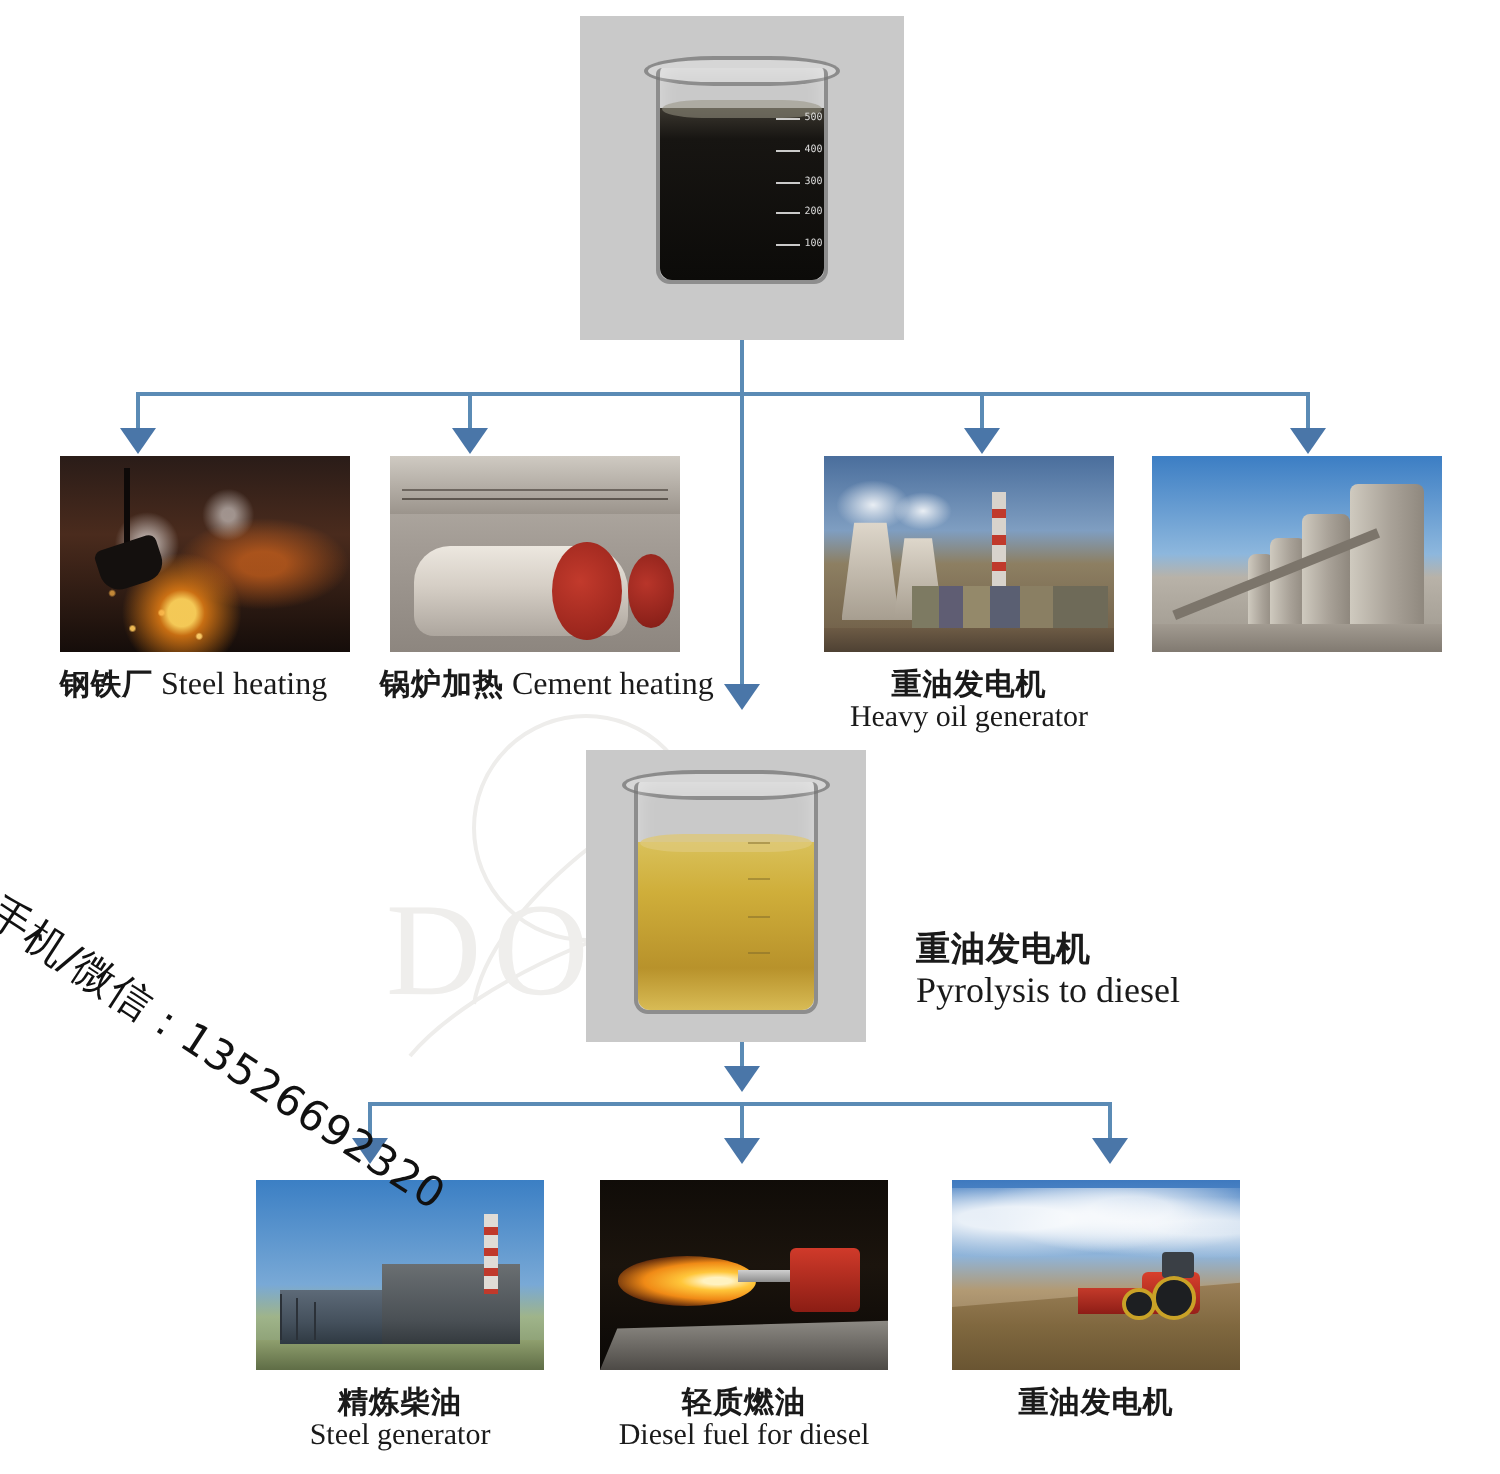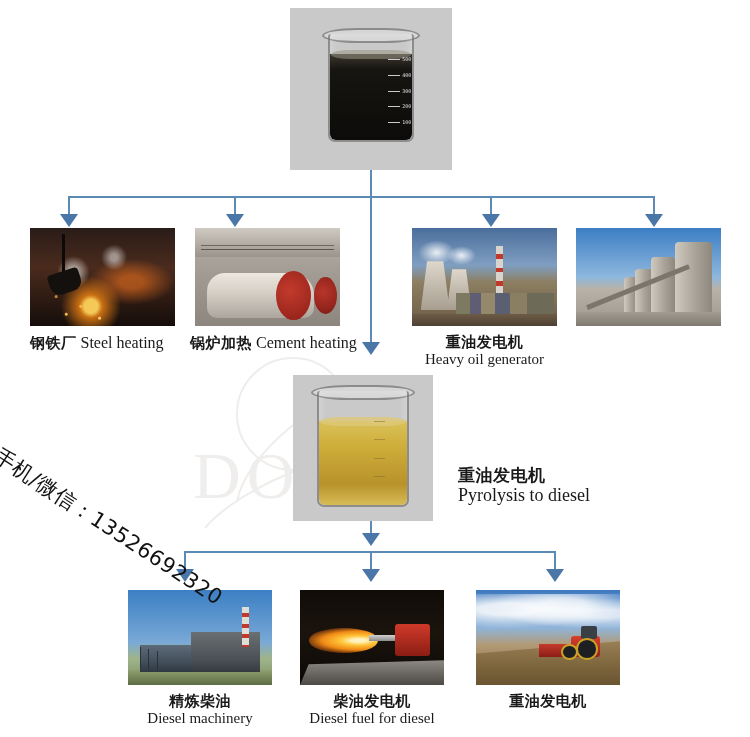--- a/index.html
+++ b/index.html
@@ -569,33 +569,33 @@
       <div class="hall"></div>
       <div class="hall2"></div>
       <div class="chimney"></div>
       <div class="pylon" style="left:8%; height:24%;"></div>
       <div class="pylon" style="left:14%; height:22%;"></div>
       <div class="pylon" style="left:20%; height:20%;"></div>
     </div>
   </div>
   <div class="label stacked" style="left:128px; top:693px; width:144px;">
     <span class="cn">精炼柴油</span>
-    <span class="en">Diesel machinery</span>
+    <span class="en">Steel generator</span>
   </div>
 
   <div class="photo" style="left:300px; top:590px; width:144px; height:95px;">
     <div class="pic art-burner">
       <div class="floor"></div>
       <div class="flame"></div>
       <div class="nozzle"></div>
       <div class="body"></div>
     </div>
   </div>
   <div class="label stacked" style="left:288px; top:693px; width:168px;">
-    <span class="cn">柴油发电机</span>
+    <span class="cn">轻质燃油</span>
     <span class="en">Diesel fuel for diesel</span>
   </div>
 
   <div class="photo" style="left:476px; top:590px; width:144px; height:95px;">
     <div class="pic art-tractor">
       <div class="clouds"></div>
       <div class="field"></div>
       <div class="impl"></div>
       <div class="trac"></div>
       <div class="cab"></div>

